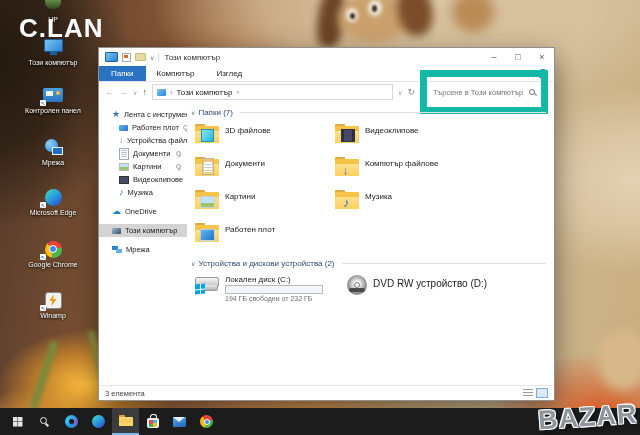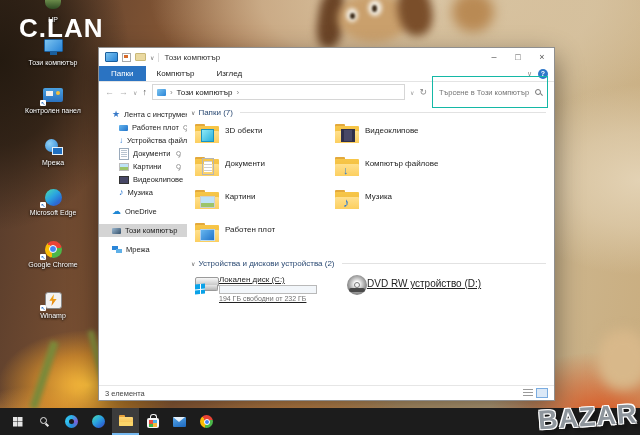--- a/index.html
+++ b/index.html
@@ -73,21 +73,21 @@
   
   .addr{height:20px;display:flex;align-items:center;padding:0 6px;gap:5px;}
   .aarrow{font-size:9px;color:#b0b0b0;}
   .aup{color:#555;}
   .achev{font-size:6px;color:#999;}
   .crumb{flex:1;height:14px;border:1px solid #d6d6d6;display:flex;align-items:center;gap:4px;padding:0 4px;}
   .crumb-pc{width:9px;height:7px;background:linear-gradient(135deg,#7cc4f0,#2a85d8);border-radius:1px;}
   .crumbsep{color:#888;font-size:8px;}
   .crumbtext{white-space:nowrap;}
   .refresh{color:#888;font-size:9px;}
-  .searchbox{width:106px;height:14px;border:1px solid #14b8a6;display:flex;align-items:center;padding:8px 4px;}
+  .searchbox{width:106px;height:14px;border:7px solid #14b8a6;display:flex;align-items:center;padding:8px 4px;}
   .search-input{border:none;outline:none;flex:1;font-size:7.5px;font-family:"Liberation Sans",sans-serif;color:#8a8a8a;min-width:0;background:transparent;}
   .magg{position:relative;width:8px;height:9px;flex:none;}
   .magg::before{content:"";position:absolute;width:4px;height:4px;border:1px solid #777;border-radius:50%;left:0;top:1px;}
   .magg::after{content:"";position:absolute;width:1px;height:3px;background:#777;left:5.5px;top:5px;transform:rotate(-45deg);}
   
   .wbody{display:flex;height:285px;}
   .navpane{width:88px;padding-top:6px;overflow:hidden;flex:none;}
   .nav-row{height:13px;display:flex;align-items:center;gap:4px;padding-left:13px;font-size:7.5px;white-space:nowrap;}
   .nav-row.child{padding-left:20px;}
   .nav-row.sel{background:#d4d4d4;}
@@ -126,21 +126,21 @@
   .ov-film{left:6px;bottom:1px;width:12px;height:11px;background:#474766;border:1px solid #30304a;
     box-shadow:inset 2px 0 0 #2e2e4a,inset -2px 0 0 #2e2e4a;}
   .ov-doc{left:7px;bottom:1px;width:8px;height:11px;background:#fff;border:1px solid #b5b5b5;
     background-image:repeating-linear-gradient(#fff 0 2px,#cfcfcf 2px 3px);background-clip:content-box;padding:2px 1px;}
   .ov-down{left:8px;bottom:0;color:#2e7ad0;font-weight:bold;font-size:11px;line-height:12px;}
   .ov-pic{left:5px;bottom:1px;width:13px;height:10px;border:1px solid #cfcfcf;background:linear-gradient(#bfe3f7 0 55%,#9cc46a 55% 100%);}
   .ov-note{left:8px;bottom:0;color:#2e7ad0;font-size:13px;line-height:13px;}
   .ov-desk{left:5px;bottom:1px;width:13px;height:10px;background:linear-gradient(135deg,#66b6ee,#2173ca);border:1px solid rgba(255,255,255,.6);}
   
   .drives{margin:6px 0 0 6px;display:flex;}
-  .drive-tile{width:152px;display:flex;text-decoration:underline;}
+  .drive-tile{width:152px;display:flex;gap:6px;}
   .hdd{position:relative;width:24px;height:18px;margin-top:2px;flex:none;}
   .hdd .slab{position:absolute;top:1px;left:0;right:0;height:8px;background:linear-gradient(#f7f7f7,#c2c2c2);border:1px solid #9a9a9a;border-radius:2px;}
   .hdd .slab2{position:absolute;top:9px;left:1px;right:1px;height:5px;background:linear-gradient(#e8e8e8,#b5b5b5);border:1px solid #9a9a9a;border-top:none;border-radius:0 0 2px 2px;}
   .hdd .flag{position:absolute;left:0;bottom:0;width:10px;height:10px;background:
     linear-gradient(#fff,#fff) 50% 0/1px 100% no-repeat,
     linear-gradient(#fff,#fff) 0 50%/100% 1px no-repeat,#0aa2e8;transform:skewY(-6deg);}
   .drive-info{display:flex;flex-direction:column;gap:1px;padding-top:1px;}
   .drive-name{font-size:8px;color:#1c1c1c;white-space:nowrap;}
   .dbar{width:96px;height:7px;border:1px solid #b9b9b9;background:#f2f6fa;}
   .dbar .fill{height:100%;background:#33a0de;}
@@ -348,21 +348,21 @@
           <span>Папки (7)</span>
           <span class="hr"></span>
         </div>
 
         <div class="tiles">
           <div class="tile">
             <span class="fold">
                 <span class="front"></span>
                 <span class="ov ov-cube"></span>
               </span>
-            <span class="tile-label">3D обекти</span>
+            <span class="tile-label">3D файлове</span>
           </div>
           <div class="tile">
             <span class="fold">
                 <span class="front"></span>
                 <span class="ov ov-film"></span>
               </span>
             <span class="tile-label">Видеоклипове</span>
           </div>
           <div class="tile">
             <span class="fold">

